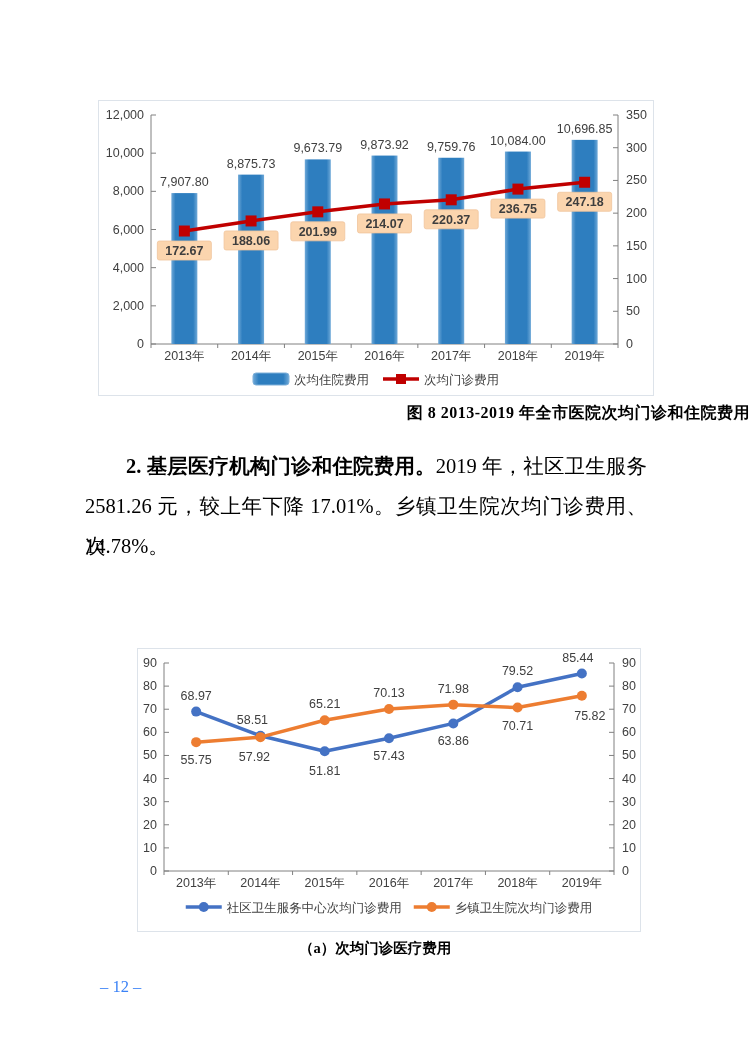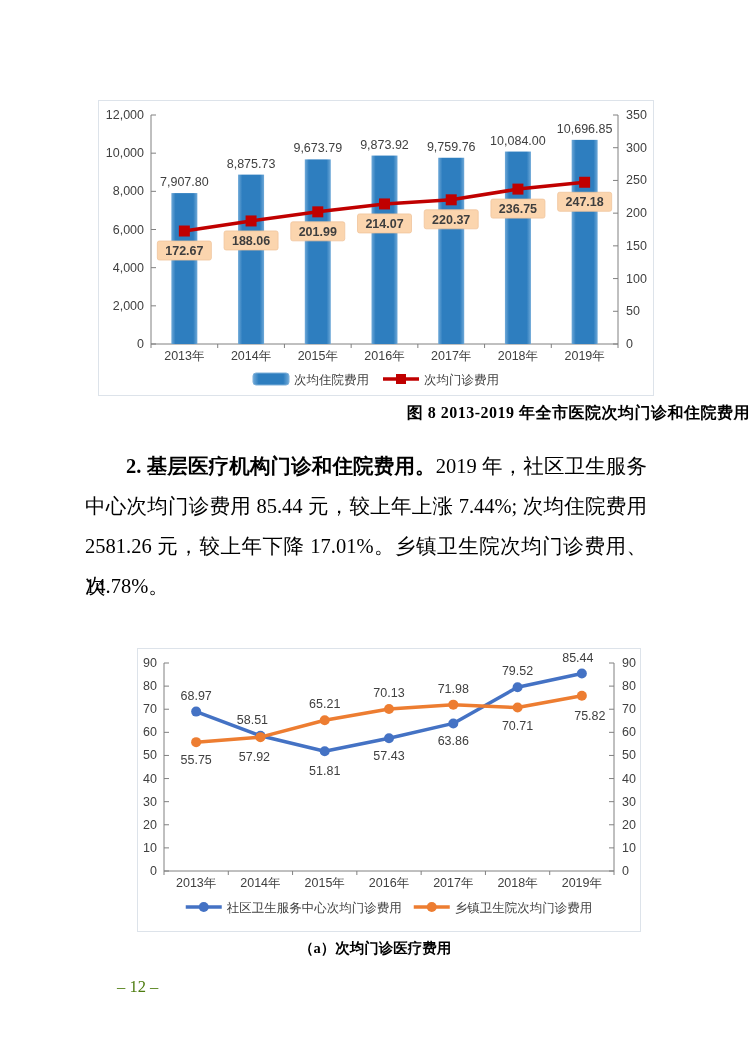--- a/index.html
+++ b/index.html
@@ -17,21 +17,21 @@
   }
   .para{position:absolute;left:85px;top:446px;width:562px;font-size:20.5px;}
   .pline{height:40px;line-height:40px;white-space:nowrap;text-align:justify;overflow:visible;}
   .pline.j{text-align-last:justify;-moz-text-align-last:justify;white-space:normal;}
   .pline.first{text-indent:41px;}
   .pline .lead{font-weight:bold;}
   .sub-caption{
     position:absolute;top:939px;left:0;width:750px;text-align:center;
     font-weight:bold;font-size:14.5px;
   }
-  .page-number{position:absolute;left:117px;top:977px;font-size:16.5px;color:#4d7c0f;}
+  .page-number{position:absolute;left:100px;top:977px;font-size:16.5px;color:#3b82f6;}
 </style>
 </head>
 <body>
 
 <div>
 
   <div class="chart-box chart1">
     <svg id="svg1" width="554" height="294" viewBox="0 0 554 294">
         <defs>
           <linearGradient id="barGrad" x1="0" y1="0" x2="1" y2="0">
@@ -138,21 +138,20 @@
           <rect x="297" y="273" width="10" height="10" fill="#C00000"></rect>
           <text x="325" y="282.5" text-anchor="start" font-size="12.5" fill="#404040">次均门诊费用</text>
         </g>
       </svg>
   </div>
 
   <div class="fig-caption">图 8  2013-2019 年全市医院次均门诊和住院费用</div>
 
   <div class="para">
     <div class="pline j first"><span class="lead">2. 基层医疗机构门诊和住院费用。</span><span>2019 年，社区卫生服务</span></div>
-    <div class="pline j">中心次均门诊费用 85.44 元，较上年上涨 7.44%; 次均住院费用</div>
     <div class="pline j">2581.26 元，较上年下降 17.01%。乡镇卫生院次均门诊费用、次</div>
     <div class="pline">14.78%。</div>
   </div>
 
   <div class="chart-box chart2">
     <svg id="svg2" width="502" height="282" viewBox="0 0 502 282">
         <g>
           <line x1="26" y1="14" x2="26" y2="222" stroke="#808080" stroke-width="1"></line>
           <line x1="476" y1="14" x2="476" y2="222" stroke="#808080" stroke-width="1"></line>
           <line x1="26" y1="222" x2="476" y2="222" stroke="#808080" stroke-width="1"></line>

